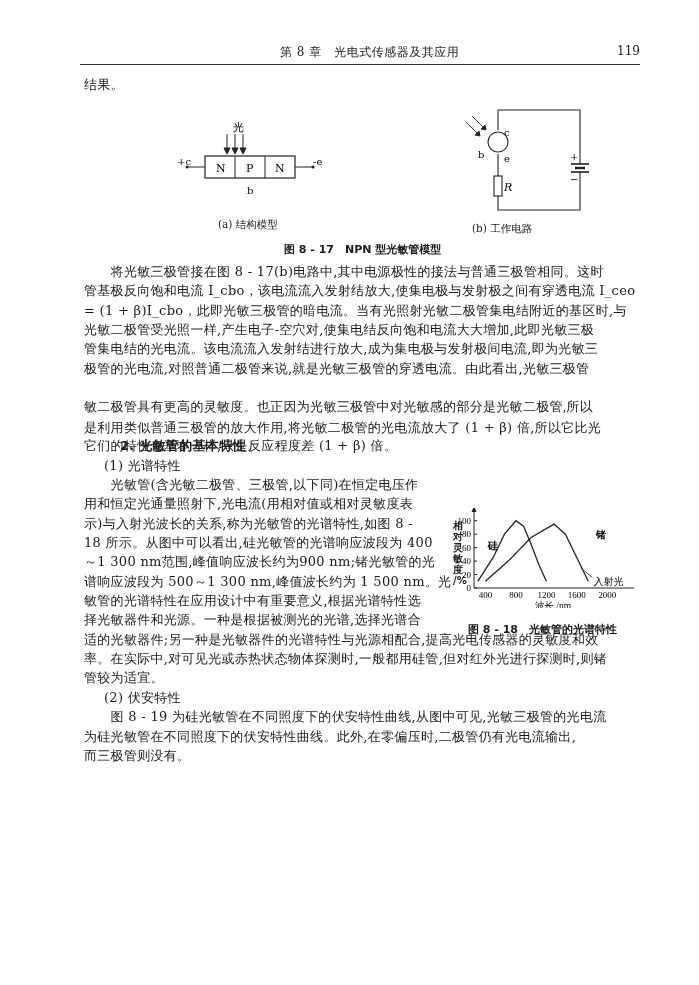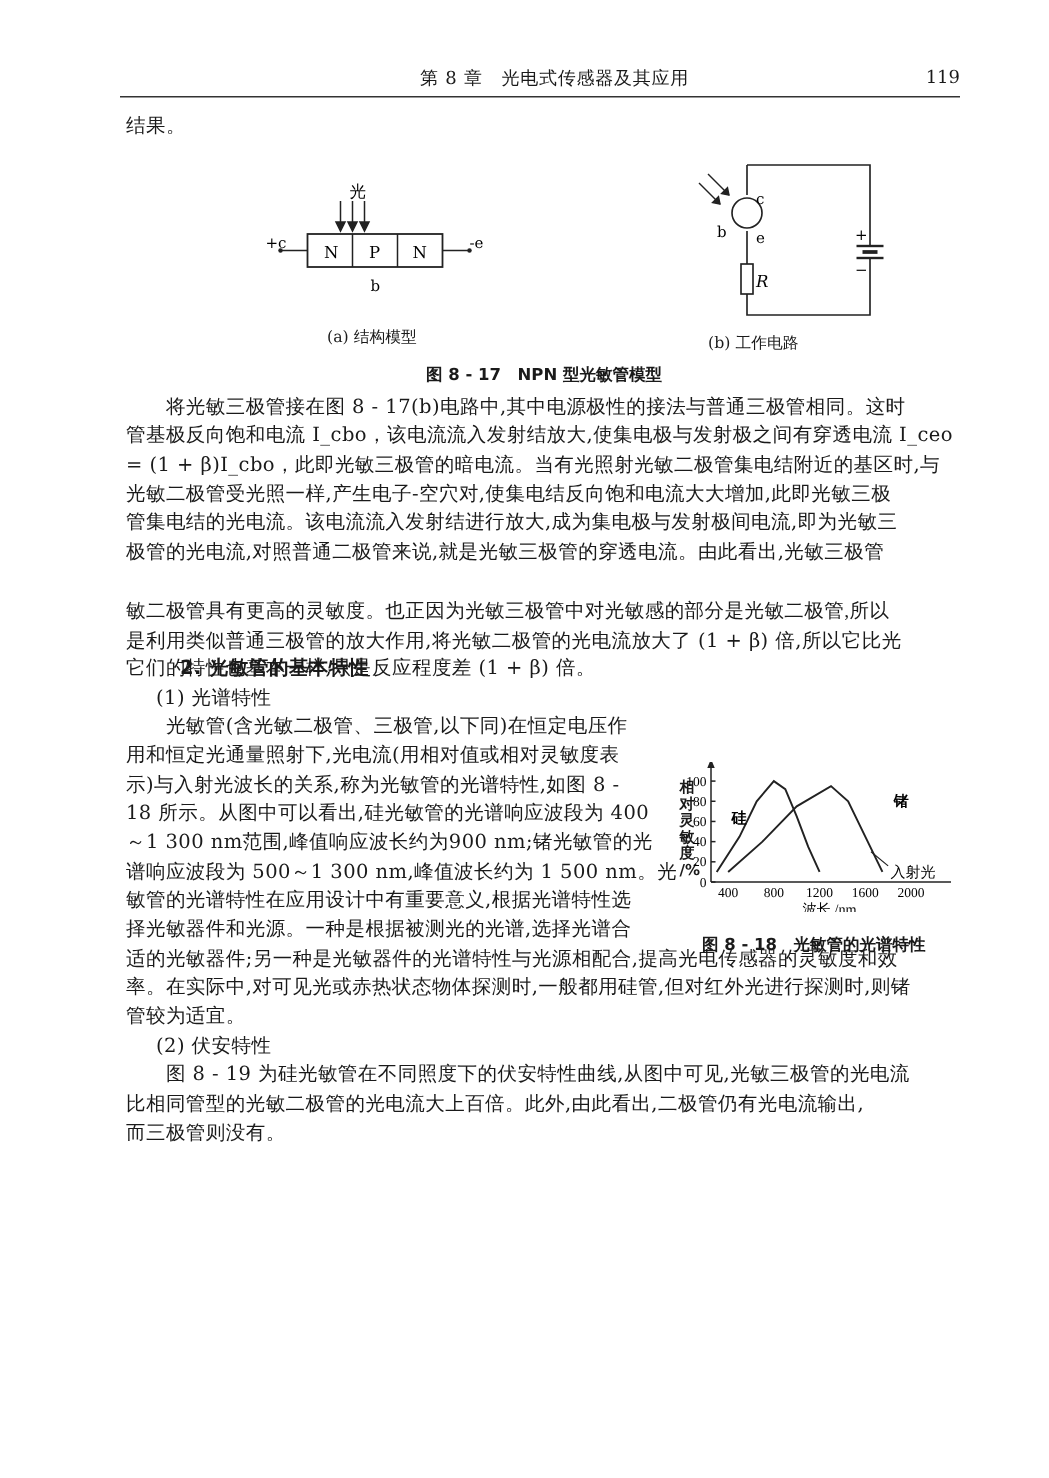--- a/index.html
+++ b/index.html
@@ -146,15 +146,15 @@
   <text id="lbl-ge" font-size="10" font-weight="bold" x="147.9047619047619" y="29.545454545454547">锗</text>
   <text id="lbl-inc" font-size="10" x="145.61904761904762" y="76.63636363636364">入射光</text>
   <text id="lbl-x" font-size="9.5" x="86.95238095238095" y="101">波长 /nm</text>
 </svg>
 <div class="figcap" style="left:468px; top:622px;">图 8 - 18　光敏管的光谱特性</div>
 
 <div class="p" style="top:688px; left:104px;">(2) 伏安特性</div>
 
 <div>
   <div class="p" style="top:707px;">　　图 8 - 19 为硅光敏管在不同照度下的伏安特性曲线,从图中可见,光敏三极管的光电流</div>
-  <div class="p" style="top:727px;">比相同管型的光敏二极管的光电流大上百倍。此外,由此看出,二极管仍有光电流输出,</div>
+  <div class="p" style="top:727px;">为硅光敏管在不同照度下的伏安特性曲线。此外,在零偏压时,二极管仍有光电流输出,</div>
   <div class="p" style="top:746px;">而三极管则没有。</div>
 </div>
 
 </body></html>

